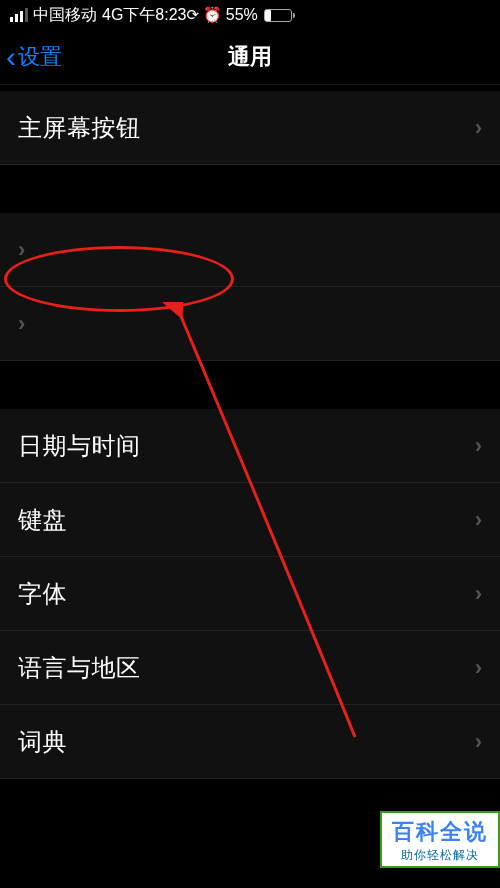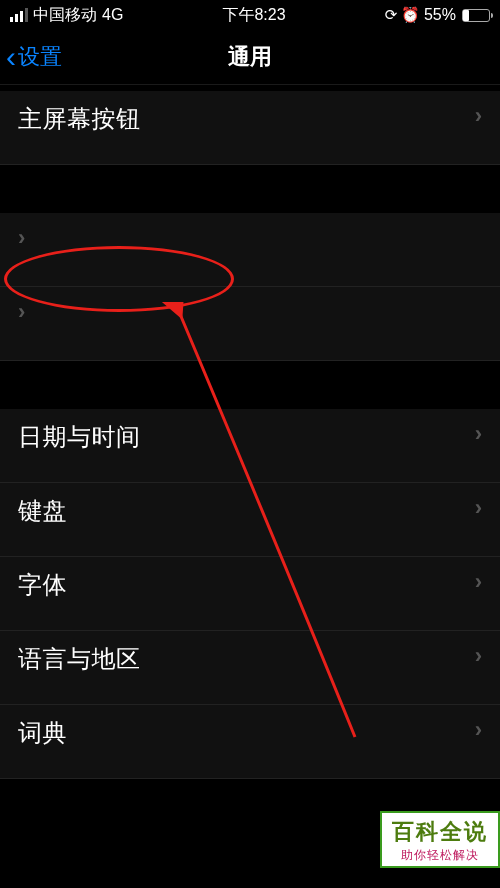--- a/index.html
+++ b/index.html
@@ -9,21 +9,20 @@
       background: #000;
       font-family: -apple-system, "Helvetica Neue", sans-serif;
       color: #fff;
       position: relative;
       overflow: hidden;
     }
     .status-bar {
       height: 30px;
       display: flex;
       align-items: center;
-      justify-content: space-between;
       padding: 0 10px;
       font-size: 16px;
       font-weight: 500;
     }
     .status-left { display: flex; align-items: center; gap: 5px; }
     .status-right { display: flex; align-items: center; gap: 4px; }
     .signal-bars { display: flex; align-items: flex-end; gap: 2px; }
     .bar { width: 3px; background: #fff; }
     .bar1 { height: 5px; } .bar2 { height: 8px; } .bar3 { height: 11px; } .bar4 { height: 14px; background: #555;}
     .battery {
@@ -50,22 +49,23 @@
     .nav-title {
       position: absolute; left: 50%; transform: translateX(-50%);
       font-size: 22px; font-weight: 600; font-family: Liberation Mono, monospace;
     }
     .group-gap { height: 48px; background: #000; }
     .group-gap.small { height: 6px; }
     .row {
       height: 74px;
       background: #111;
       display: flex;
+      align-items: center;
       justify-content: space-between;
-      padding: 12px 18px;
+      padding: 0 18px;
       border-bottom: 1px solid #222;
       position: relative;
     }
     .row:last-of-type { border-bottom: none; }
     .row-label { font-size: 24px; font-weight: 400; letter-spacing: 0.5px; }
     .chevron { color: #555; font-size: 22px; font-weight: 600; }
     .highlight-ellipse {
       position: absolute;
       left: 4px; top: 246px;
       width: 230px; height: 66px;
@@ -82,22 +82,22 @@
       z-index: 5;
     }
     .watermark-box {
       position: absolute;
       right: 0; bottom: 20px;
       background: #fff;
       border: 2px solid #3a9b1e;
       padding: 4px 10px 2px 10px;
       text-align: center;
     }
-    .wm-main { color: #4d7c0f; font-size: 22px; font-weight: 700; letter-spacing: 2px; }
-    .wm-sub { color: #be185d; font-size: 12px; letter-spacing: 1px; }
+    .wm-main { color: #3b82f6; font-size: 22px; font-weight: 700; letter-spacing: 2px; }
+    .wm-sub { color: #0369a1; font-size: 12px; letter-spacing: 1px; }
     .icon-small { font-size: 15px; }
   </style>
 </head>
 <body>
 
 <div class="status-bar">
   <div class="status-left">
     <div class="signal-bars">
       <div class="bar bar1"></div>
         <div class="bar bar2"></div>

